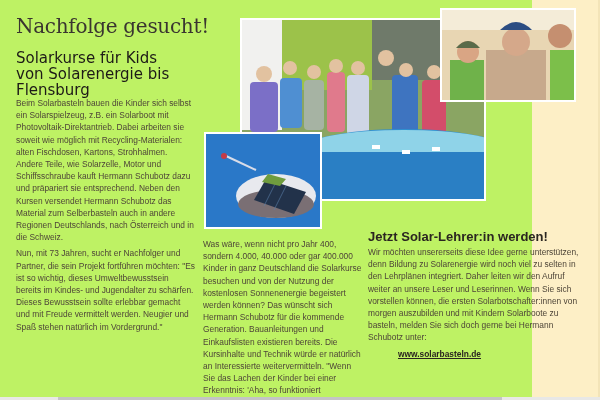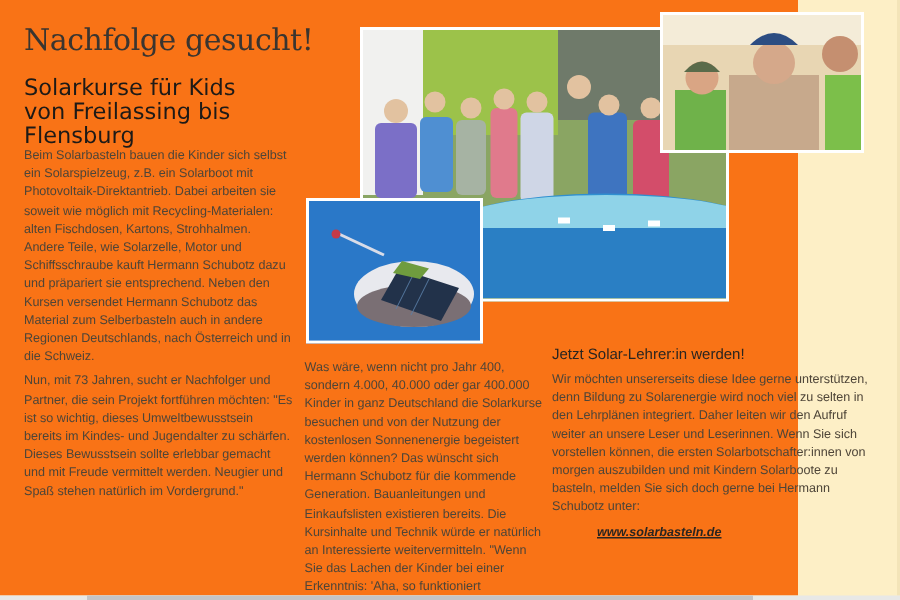--- a/index.html
+++ b/index.html
@@ -3,62 +3,62 @@
   <meta charset="utf-8">
   <style>
     html, body { margin: 0; padding: 0; }
     body {
       width: 600px; height: 400px; overflow: hidden;
       background: #fdefc6;
       position: relative;
       font-family: "Liberation Sans", sans-serif;
       color: #4a4136;
     }
-    .page { position: absolute; left: 0; top: 0; width: 532px; height: 397px; background: #f97316; }
+    .page { position: absolute; left: 0; top: 0; width: 532px; height: 397px; background: #bef264; }
     .kicker {
       position: absolute; left: 16px; top: 14px;
       font-family: "DejaVu Serif", serif;
       font-size: 20px; color: #3a3530; letter-spacing: -0.3px;
       font-weight: normal;
     }
     .headline {
       position: absolute; left: 16px; top: 50px; width: 200px;
       font-family: "DejaVu Sans", sans-serif;
       font-size: 15px; font-weight: normal; color: #1d1a17;
       line-height: 16px;
     }
     .col {
       position: absolute;
       font-size: 8.4px; line-height: 12.2px; color: #4e4538;
     }
     .col p { margin: 0 0 4px 0; }
     .col1 { left: 16px; top: 97px; width: 180px; }
     .col2 { left: 203px; top: 238px; width: 160px; }
     .col3 { left: 368px; top: 231px; width: 215px; }
-    .col3 h3 { margin: 0 0 3px 0; font-size: 10px; font-weight: normal; color: #2a2520; line-height: 12px; }
+    .col3 h3 { margin: 0 0 3px 0; font-size: 13px; font-weight: bold; color: #2a2520; line-height: 12px; }
     .col3 .email { font-weight: bold; color: #2a2520; }
-    .col3 .web { font-style: italic; font-weight: bold; color: #2a2520; text-decoration: underline; margin-left: 2px; display: inline-block; padding-left: 28px; }
+    .col3 .web { font-weight: bold; color: #2a2520; text-decoration: underline; margin-left: 2px; display: inline-block; padding-left: 28px; }
 
     .photo { position: absolute; border: 2px solid #ffffff; box-sizing: border-box; overflow: hidden; }
     .photo-main { left: 240px; top: 18px; width: 246px; height: 183px; background: #7ea05a; }
     .photo-portrait { left: 440px; top: 8px; width: 136px; height: 94px; background: #e9d9b6; }
     .photo-boat { left: 204px; top: 132px; width: 118px; height: 97px; background: #2a74c2; }
 
     .scrollbar { position: absolute; left: 0; top: 397px; width: 600px; height: 3px; background: #e8e8e6; }
     .scroll-thumb { position: absolute; left: 58px; top: 0; width: 444px; height: 3px; background: #c4c4c6; }
     .edge { position: absolute; left: 598px; top: 0; width: 2px; height: 397px; background: #f3e4b8; }
   </style>
 </head>
 <body>
 
 <div class="page">
   <div class="kicker">Nachfolge gesucht!</div>
   <div class="headline">
     <div>Solarkurse für Kids</div>
-    <div>von Freilassing bis Flensburg</div>
+    <div>von Solarenergie bis Flensburg</div>
   </div>
 
   <div class="col col1">
     <p>Beim Solarbasteln bauen die Kinder sich selbst ein Solarspielzeug, z.B. ein Solarboot mit Photovoltaik-Direktantrieb. Dabei arbeiten sie soweit wie möglich mit Recycling-Materialen: alten Fischdosen, Kartons, Strohhalmen. Andere Teile, wie Solarzelle, Motor und Schiffsschraube kauft Hermann Schubotz dazu und präpariert sie entsprechend. Neben den Kursen versendet Hermann Schubotz das Material zum Selberbasteln auch in andere Regionen Deutschlands, nach Österreich und in die Schweiz.</p>
     <p>Nun, mit 73 Jahren, sucht er Nachfolger und Partner, die sein Projekt fortführen möchten: "Es ist so wichtig, dieses Umweltbewusstsein bereits im Kindes- und Jugendalter zu schärfen. Dieses Bewusstsein sollte erlebbar gemacht und mit Freude vermittelt werden. Neugier und Spaß stehen natürlich im Vordergrund."</p>
   </div>
 
   <div class="photo photo-main">
     <svg width="242" height="179" viewBox="0 0 242 179">
       <rect x="0" y="0" width="242" height="179" fill="#8aa563"></rect>

